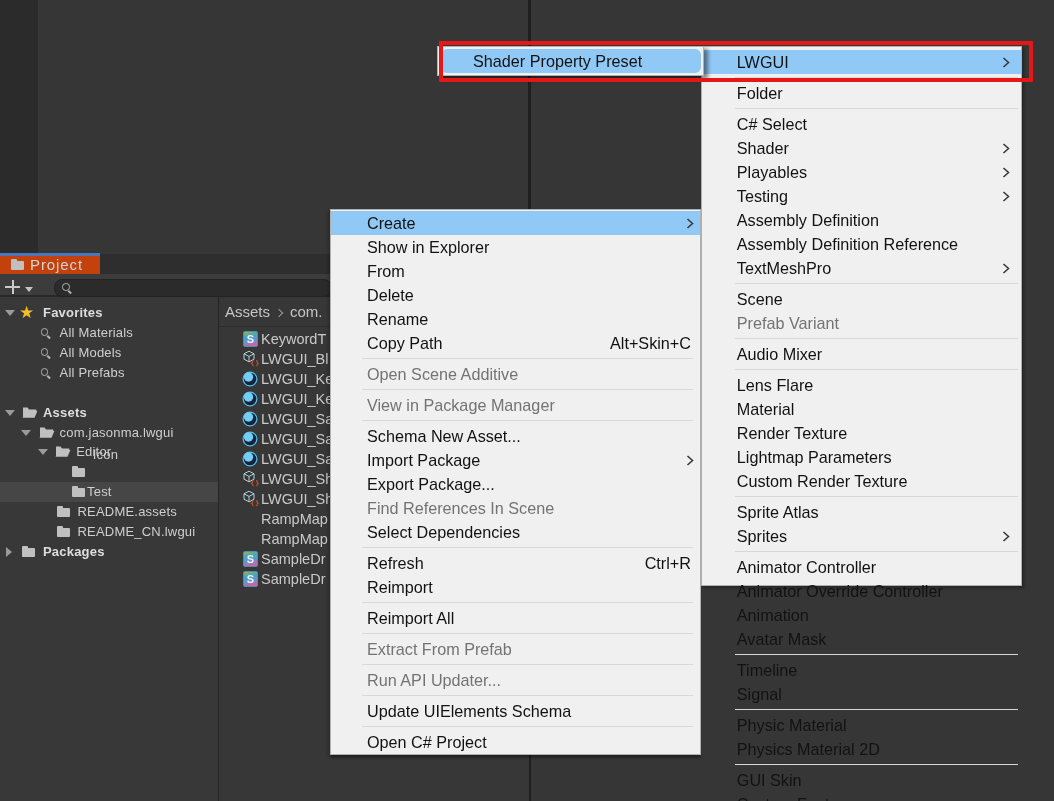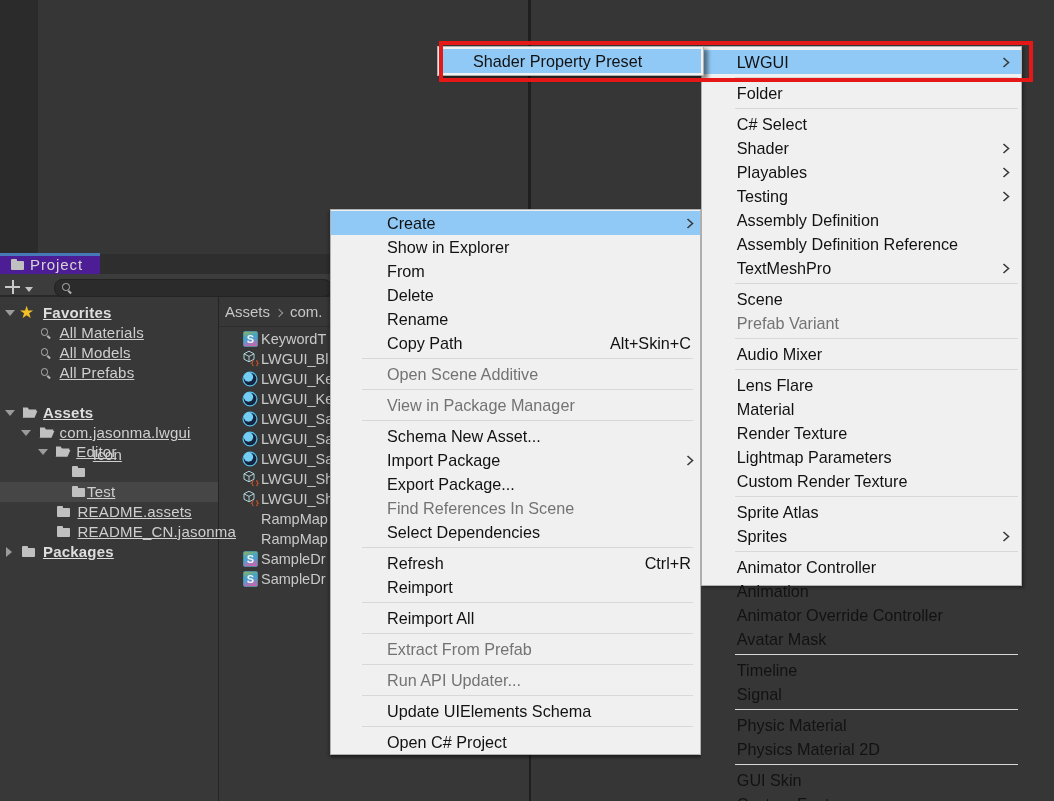--- a/index.html
+++ b/index.html
@@ -6,41 +6,41 @@
   body{width:1054px;height:801px;position:relative;overflow:hidden;
        background:#363636;font-family:"Liberation Sans",sans-serif;}
   .abs{position:absolute;}
 
   
   #railL{left:0;top:0;width:38px;height:254px;background:#2b2b2b;}
   #vline{left:528px;top:0;width:3px;height:801px;background:#1f1f1f;}
 
   
   #tabstrip{left:0;top:254px;width:529px;height:20px;background:#2e2e2e;}
-  #tab{left:0;top:253px;width:100px;height:21px;background:#4c1d95;
+  #tab{left:0;top:253px;width:100px;height:21px;background:#c2410c;
        border-top:3px solid #4779b8;box-sizing:border-box;color:#d6d6d6;
        font-size:15px;letter-spacing:0.9px;line-height:17px;}
   #tab .fold{left:11px;top:3px;}
   #tab .lbl{position:absolute;left:30px;top:0;line-height:18px;}
   #toolbar{left:0;top:274px;width:529px;height:23px;background:#3c3c3c;
            border-bottom:2px solid #282828;box-sizing:border-box;}
   #plus{left:5px;top:280px;width:15px;height:14px;}
   #plus:before{content:"";position:absolute;left:0;top:6px;width:15px;height:2px;background:#c9c9c9;}
   #plus:after{content:"";position:absolute;left:6.5px;top:0;width:2px;height:14px;background:#c9c9c9;}
   #pluscaret{left:25px;top:287px;width:0;height:0;border-left:4px solid transparent;
              border-right:4px solid transparent;border-top:5px solid #c4c4c4;}
   #search{left:54px;top:279px;width:276px;height:16px;background:#2b2b2b;
           border:1px solid #232323;border-radius:8px;}
   #search .mag{position:absolute;left:7px;top:3px;}
 
   #tree{left:0;top:297px;width:218px;height:504px;background:#383838;}
   #filepane{left:219px;top:297px;width:310px;height:504px;background:#373737;}
   #vdiv{left:218px;top:297px;width:1px;height:504px;background:#242424;}
 
-  .trow{position:absolute;height:20px;line-height:20px;font-size:15px;letter-spacing:0.2px;color:#cfcfcf;white-space:nowrap;text-decoration:underline;}
+  .trow{position:absolute;height:20px;line-height:20px;font-size:13px;letter-spacing:0.2px;color:#cfcfcf;white-space:nowrap;}
   .trow.bold{font-weight:bold;color:#dedede;}
   #selrow{left:0;top:482px;width:218px;height:20px;background:#464646;}
 
   .tri-d{position:absolute;width:0;height:0;border-left:5px solid transparent;
          border-right:5px solid transparent;border-top:6px solid #9b9b9b;}
   .tri-r{position:absolute;width:0;height:0;border-top:5px solid transparent;
          border-bottom:5px solid transparent;border-left:6px solid #9b9b9b;}
   .star{position:absolute;color:#f3bf26;font-size:17px;line-height:17px;}
 
   
@@ -48,34 +48,34 @@
          border-bottom:1px solid #2d2d2d;box-sizing:border-box;
          font-size:15px;color:#c6c6c6;line-height:28px;}
 
   .frow{position:absolute;height:20px;line-height:20px;font-size:14.5px;color:#c9c9c9;white-space:nowrap;left:261px;}
 
   
   .menu{position:absolute;background:#f0f0f0;border:1px solid #b0b0b0;
         box-sizing:border-box;font-size:16.2px;color:#121212;}
   #mainmenu{box-shadow:-2px 2px 3px rgba(0,0,0,0.22);}
   #submenu{box-shadow:2px 2px 3px rgba(0,0,0,0.33);}
-  .mi{position:relative;height:24px;line-height:24px;padding-left:56px;white-space:nowrap;}
+  .mi{position:relative;height:24px;line-height:24px;padding-left:36px;white-space:nowrap;}
   .mi.hl{background:#91c9f6;}
   .mi.dis{color:#737373;}
   .mi .sc{position:absolute;right:9px;top:0;}
   .mi .ar{position:absolute;right:6px;top:7px;}
   .msep{height:1px;background:#d8d8d8;margin:3px 7px 3px 31px;}
 
   #mainmenu{left:330px;top:209px;width:371px;padding:0.5px 0 0 0;}
   #submenu{left:701px;top:46px;width:321px;height:540px;padding:2.8px 0;}
   #submenu .mi{padding-left:34.8px;}
   #submenu .mi .ar{right:11px;}
   #submenu .msep{margin:3px 3.5px 3px 33px;}
   #spp{left:437px;top:46px;width:267px;padding:2.2px 2.5px;box-shadow:4px 3px 4px rgba(0,0,0,0.45);}
-  #spp .mi{padding-left:32.5px;}
+  #spp .mi{padding-left:32.5px;border-radius:6px;}
 
   
   #redrect{left:439px;top:41px;width:594px;height:41px;border:4px solid #e51717;
            box-sizing:border-box;z-index:50;}
 
   
   .fold{width:14px;height:12px;position:absolute;}
   .fold:before{content:"";position:absolute;left:0;top:0;width:6px;height:3px;
                background:#c0c0c0;border-radius:1px 1px 0 0;}
   .fold:after{content:"";position:absolute;left:0;top:2px;width:13px;height:9px;
@@ -136,21 +136,21 @@
     <path d="M3.6 5 h11.8 l-2.9 6.8 H0.6 z" fill="#c0c0c0"></path>
     </svg>
     <div class="trow " style="left:76.2px;top:442px">Editor</div>
     <div class="fold abs" style="left:71.80000000000001px;top:466px"></div>
     <div class="trow " style="left:92.80000000000001px;top:445px">Icon</div>
     <div class="fold abs" style="left:71.80000000000001px;top:486px"></div>
     <div class="trow " style="left:87px;top:482px">Test</div>
     <div class="fold abs" style="left:56.528000000000006px;top:506px"></div>
     <div class="trow " style="left:77.528px;top:502px">README.assets</div>
     <div class="fold abs" style="left:56.528000000000006px;top:526px"></div>
-    <div class="trow " style="left:77.528px;top:522px">README_CN.jasonma</div>
+    <div class="trow " style="left:77.528px;top:522px">README_CN.lwgui</div>
     <div class="tri-r abs" style="left:5.700000000000003px;top:547px"></div>
     <div class="fold abs" style="left:22px;top:546px"></div>
     <div class="trow bold" style="left:43px;top:542px">Packages</div>
   </div>
 
 <div id="crumb" class="abs"><span style="margin-left:6px">Assets</span><span style="display:inline-block;width:5px;height:5px;border-right:1.7px solid #999;border-top:1.7px solid #999;transform:rotate(45deg);margin:0 8px 1px 6px;"></span>com.</div>
 <div id="filerows">
     <svg class="abs" style="left:243px;top:331px" width="15" height="16" viewBox="0 0 15 16">
     <defs>
         <linearGradient id="sg329" x1="0" y1="0" x2="0.25" y2="1">
@@ -286,22 +286,22 @@
     <div class="mi ">Render Texture</div>
     <div class="mi ">Lightmap Parameters</div>
     <div class="mi ">Custom Render Texture</div>
     <div class="msep"></div>
     <div class="mi ">Sprite Atlas</div>
     <div class="mi ">Sprites<svg class="ar" width="8" height="11" viewBox="0 0 8 11">
         <path d="M1.5 1 L6.5 5.5 L1.5 10" stroke="#3a3a3a" stroke-width="1.6" fill="none"></path>
       </svg></div>
     <div class="msep"></div>
     <div class="mi ">Animator Controller</div>
+    <div class="mi ">Animator Override Controller</div>
     <div class="mi ">Animation</div>
-    <div class="mi ">Animator Override Controller</div>
     <div class="mi ">Avatar Mask</div>
     <div class="msep"></div>
     <div class="mi ">Timeline</div>
     <div class="mi ">Signal</div>
     <div class="msep"></div>
     <div class="mi ">Physic Material</div>
     <div class="mi ">Physics Material 2D</div>
     <div class="msep"></div>
     <div class="mi ">GUI Skin</div>
     <div class="mi ">Custom Font</div>

